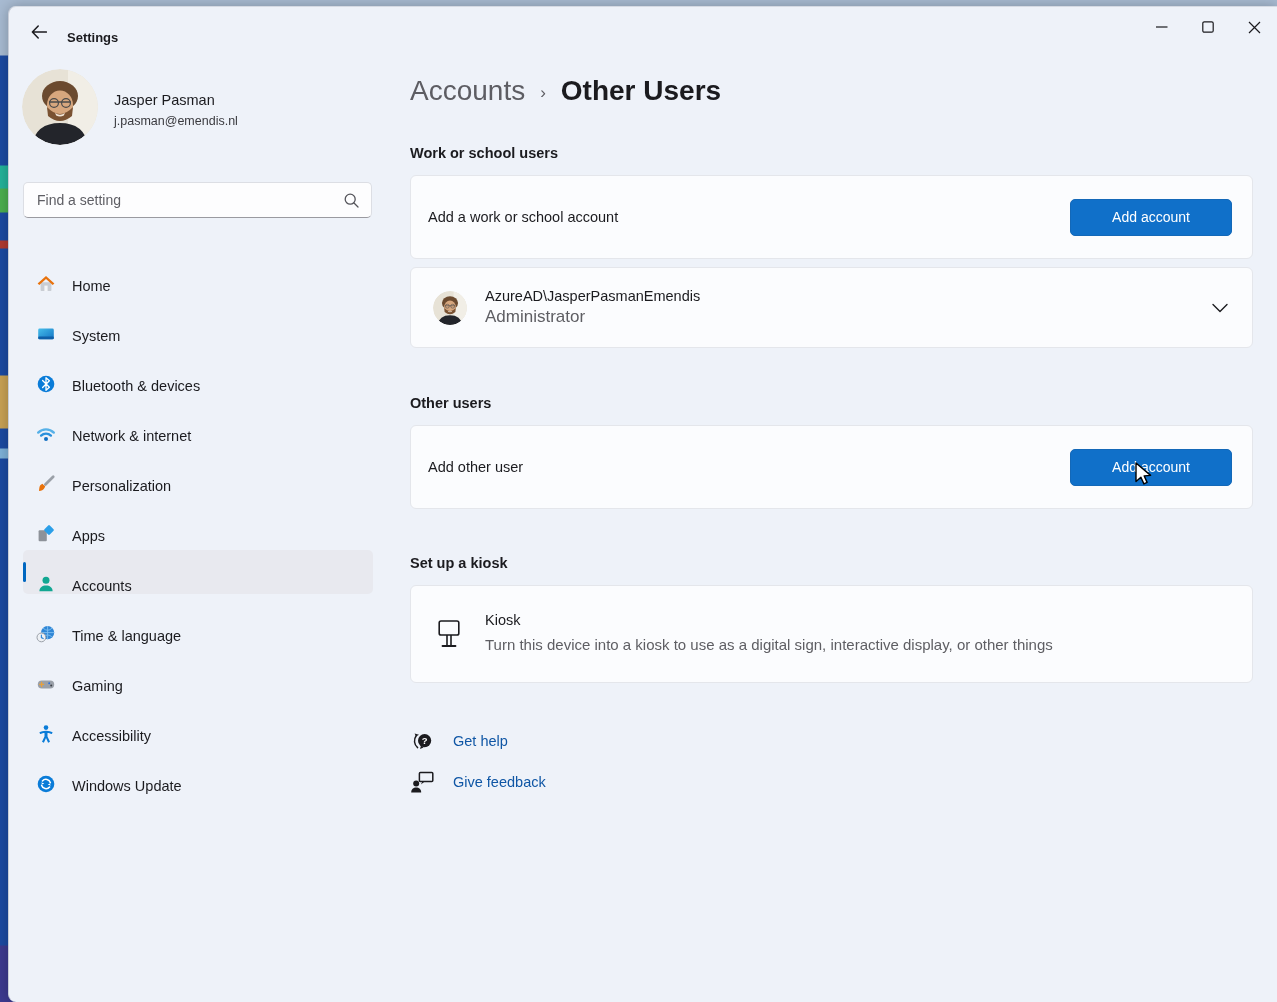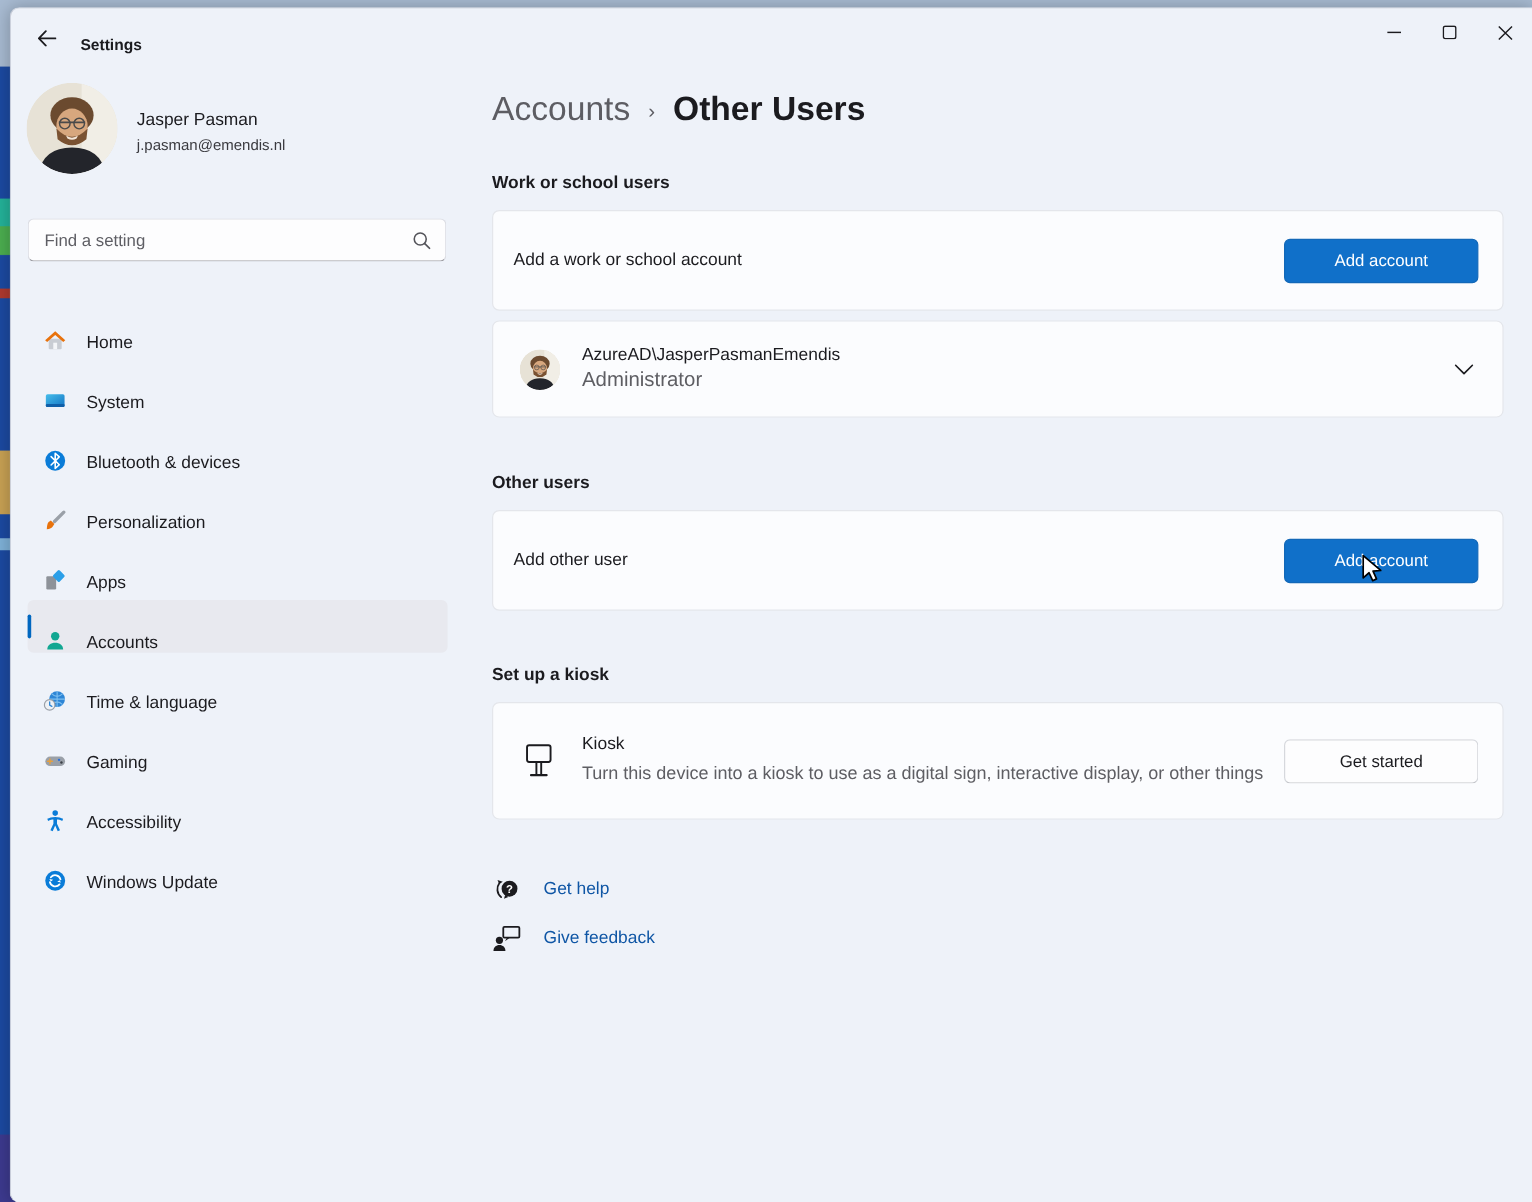--- a/index.html
+++ b/index.html
@@ -191,20 +191,30 @@
     <div class="nav-item">
       <span class="nav-ic">
         <svg width="20" height="20" viewBox="0 0 20 20">
           <circle cx="10" cy="10" r="8.3" fill="#0a7cd8"></circle>
           <path d="M6.6 6.5 L13.4 13.3 L10 16.3 V3.7 L13.4 6.7 L6.6 13.5" stroke="#ffffff" stroke-width="1.3" fill="none" stroke-linejoin="round" stroke-linecap="round"></path>
         </svg>
       </span>
       <span class="nav-label">Bluetooth &amp; devices</span>
     </div>
 
+    <div class="nav-item">
+      <span class="nav-ic">
+        <svg width="20" height="20" viewBox="0 0 20 20">
+          <path d="M2.2 8.6 a11 11 0 0 1 15.6 0" stroke="#57b1e8" stroke-width="2.4" fill="none" stroke-linecap="round"></path>
+          <path d="M5.1 11.6 a7 7 0 0 1 9.8 0" stroke="#2a90dc" stroke-width="2.4" fill="none" stroke-linecap="round"></path>
+          <circle cx="10" cy="14.9" r="2" fill="#116fc2"></circle>
+        </svg>
+      </span>
+      <span class="nav-label">Network &amp; internet</span>
+    </div>
 
     <div class="nav-item">
       <span class="nav-ic">
         <svg width="20" height="20" viewBox="0 0 20 20">
           <line x1="9.4" y1="10.6" x2="17.2" y2="2.8" stroke="#9aa0a8" stroke-width="2.8" stroke-linecap="round"></line>
           <path d="M3 17 c2.6-.2 4.2-1 5.1-2.5 l1.2-1.9 -2.9-2.9 -1.9 1.2 C3.4 12 3.2 14.4 3 17 Z" fill="#e8720c"></path>
         </svg>
       </span>
       <span class="nav-label">Personalization</span>
     </div>
@@ -326,21 +336,20 @@
           <rect x="2.2" y="3" width="19.6" height="14" rx="1.8" fill="none" stroke="#1b1b1f" stroke-width="1.6"></rect>
           <line x1="10" y1="17" x2="10" y2="27" stroke="#1b1b1f" stroke-width="1.6"></line>
           <line x1="14" y1="17" x2="14" y2="27" stroke="#1b1b1f" stroke-width="1.6"></line>
           <line x1="5.5" y1="28" x2="18.5" y2="28" stroke="#1b1b1f" stroke-width="1.8" stroke-linecap="round"></line>
         </svg>
       </span>
       <span class="kiosk-text">
         <div class="kiosk-title">Kiosk</div>
         <div class="kiosk-desc">Turn this device into a kiosk to use as a digital sign, interactive display, or other things</div>
       </span>
-      <div class="btn-standard">Get started</div>
     </div>
 
     <div class="link-row" style="top:721px">
       <span class="link-ic">
         <svg width="26" height="26" viewBox="0 0 26 26">
           <path d="M7.6 19.6 a8.6 8.6 0 0 1 -1.4 -11.8" stroke="#1b1b1f" stroke-width="1.5" fill="none" stroke-linecap="round"></path>
           <path d="M4.6 5.4 l1.4 3.2 3-1.8 Z" fill="#1b1b1f"></path>
           <circle cx="14.6" cy="12.6" r="6.6" fill="#1b1b1f"></circle>
           <path d="M11 17.6 l-1 3.4 3.6-1.6 Z" fill="#1b1b1f"></path>
           <text x="14.6" y="16.4" text-anchor="middle" font-family="Liberation Sans, sans-serif" font-size="9.5" font-weight="bold" fill="#ffffff">?</text>

